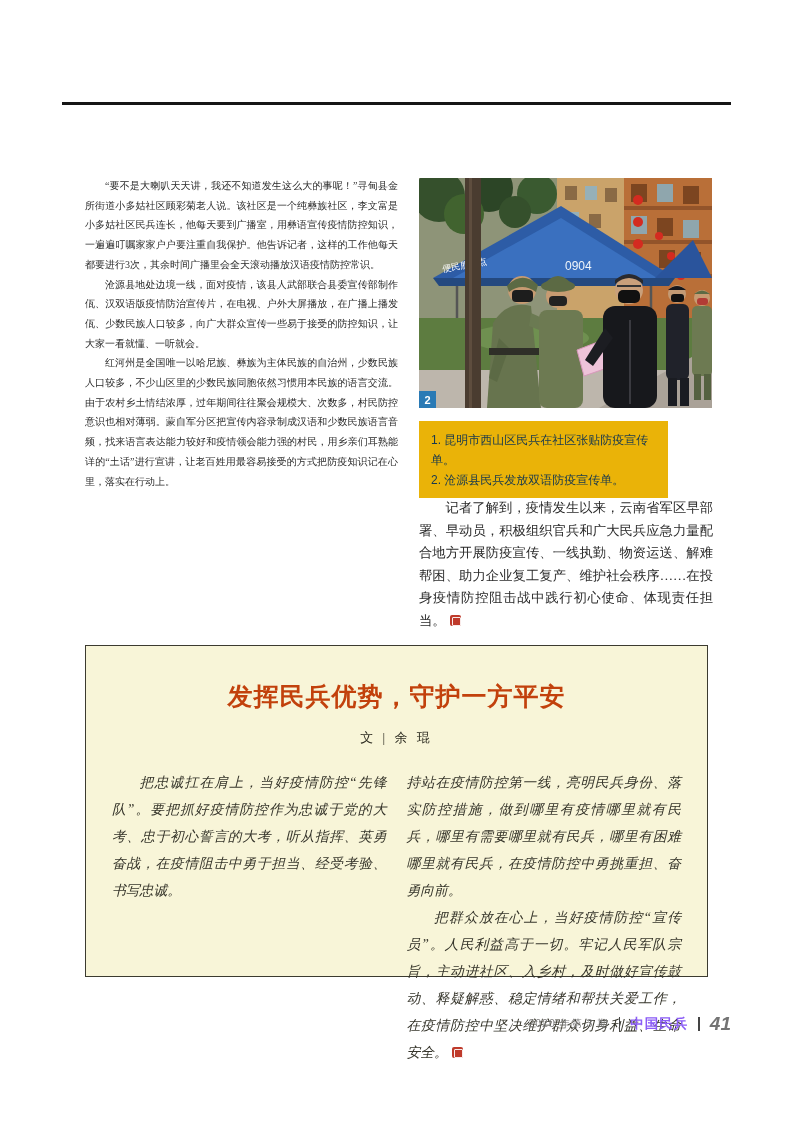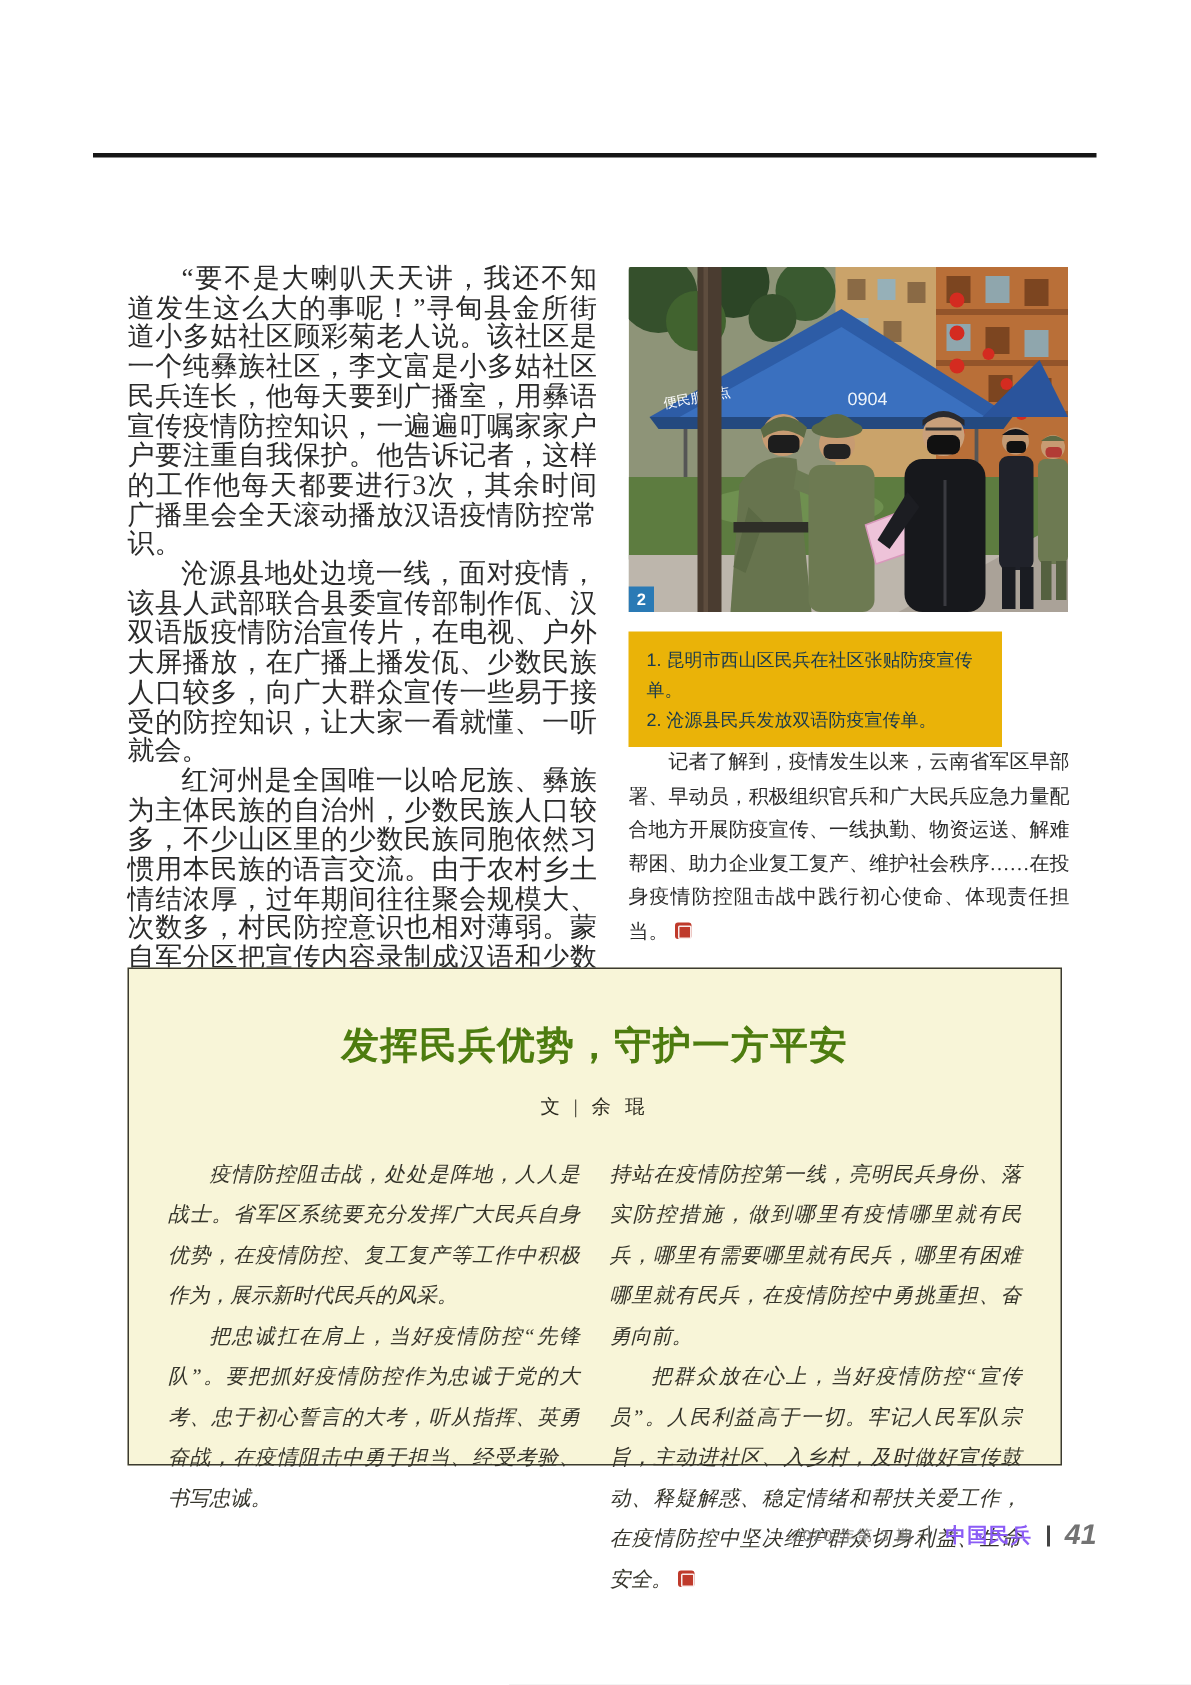--- a/index.html
+++ b/index.html
@@ -13,21 +13,21 @@
     color: #2a2a2a;
     overflow: hidden;
   }
   .top-rule {
     position: absolute; left: 62px; top: 102px;
     width: 669px; height: 3px; background: #161616;
   }
   
   .left-col {
     position: absolute; left: 85px; top: 176px; width: 313px;
-    font-size: 18px; line-height: 19.7px;
+    font-size: 10px; line-height: 19.7px;
     text-align: justify;
   }
   .left-col p, .right-para p { text-indent: 2em; }
   
   .photo {
     position: absolute; left: 419px; top: 178px;
     width: 293px; height: 230px; overflow: hidden;
   }
   .photo svg { display: block; }
   .photo-badge {
@@ -66,21 +66,21 @@
   }
   
   .boxed {
     position: absolute; left: 85px; top: 645px;
     width: 623px; height: 332px;
     background: #f8f5d8;
     border: 1.5px solid #3c3b30;
   }
   .boxed-title {
     margin-top: 34px; text-align: center;
-    font-size: 25px; font-weight: bold; color: #4d7c0f;
+    font-size: 25px; font-weight: bold; color: #c2410c;
     letter-spacing: 1px;
   }
   .boxed-byline {
     margin-top: 16px; text-align: center;
     font-size: 13px; color: #2c2b20; letter-spacing: 3px;
   }
   .boxed-cols {
     display: flex; gap: 20px;
     padding: 22px 26px 0 26px;
   }
@@ -241,21 +241,20 @@
 
   <div class="right-para">
     <p><span>记者了解到，疫情发生以来，云南省军区早部署、早动员，积极组织官兵和广大民兵应急力量配合地方开展防疫宣传、一线执勤、物资运送、解难帮困、助力企业复工复产、维护社会秩序……在投身疫情防控阻击战中践行初心使命、体现责任担当。</span><span class="endmark"></span></p>
   </div>
 
   <div class="boxed">
     <div class="boxed-title">发挥民兵优势，守护一方平安</div>
     <div class="boxed-byline">文 | 余  琨</div>
     <div class="boxed-cols">
       <div class="boxed-col">
-        <p class="indent">疫情防控阻击战，处处是阵地，人人是战士。省军区系统要充分发挥广大民兵自身优势，在疫情防控、复工复产等工作中积极作为，展示新时代民兵的风采。</p>
         <p class="indent">把忠诚扛在肩上，当好疫情防控“先锋队”。要把抓好疫情防控作为忠诚于党的大考、忠于初心誓言的大考，听从指挥、英勇奋战，在疫情阻击中勇于担当、经受考验、书写忠诚。</p>
       </div>
       <div class="boxed-col">
         <p>持站在疫情防控第一线，亮明民兵身份、落实防控措施，做到哪里有疫情哪里就有民兵，哪里有需要哪里就有民兵，哪里有困难哪里就有民兵，在疫情防控中勇挑重担、奋勇向前。</p>
         <p class="indent"><span>把群众放在心上，当好疫情防控“宣传员”。人民利益高于一切。牢记人民军队宗旨，主动进社区、入乡村，及时做好宣传鼓动、释疑解惑、稳定情绪和帮扶关爱工作，在疫情防控中坚决维护群众切身利益、生命安全。</span><span class="endmark"></span></p>
       </div>
     </div>
   </div>
 
   <div class="footer">

